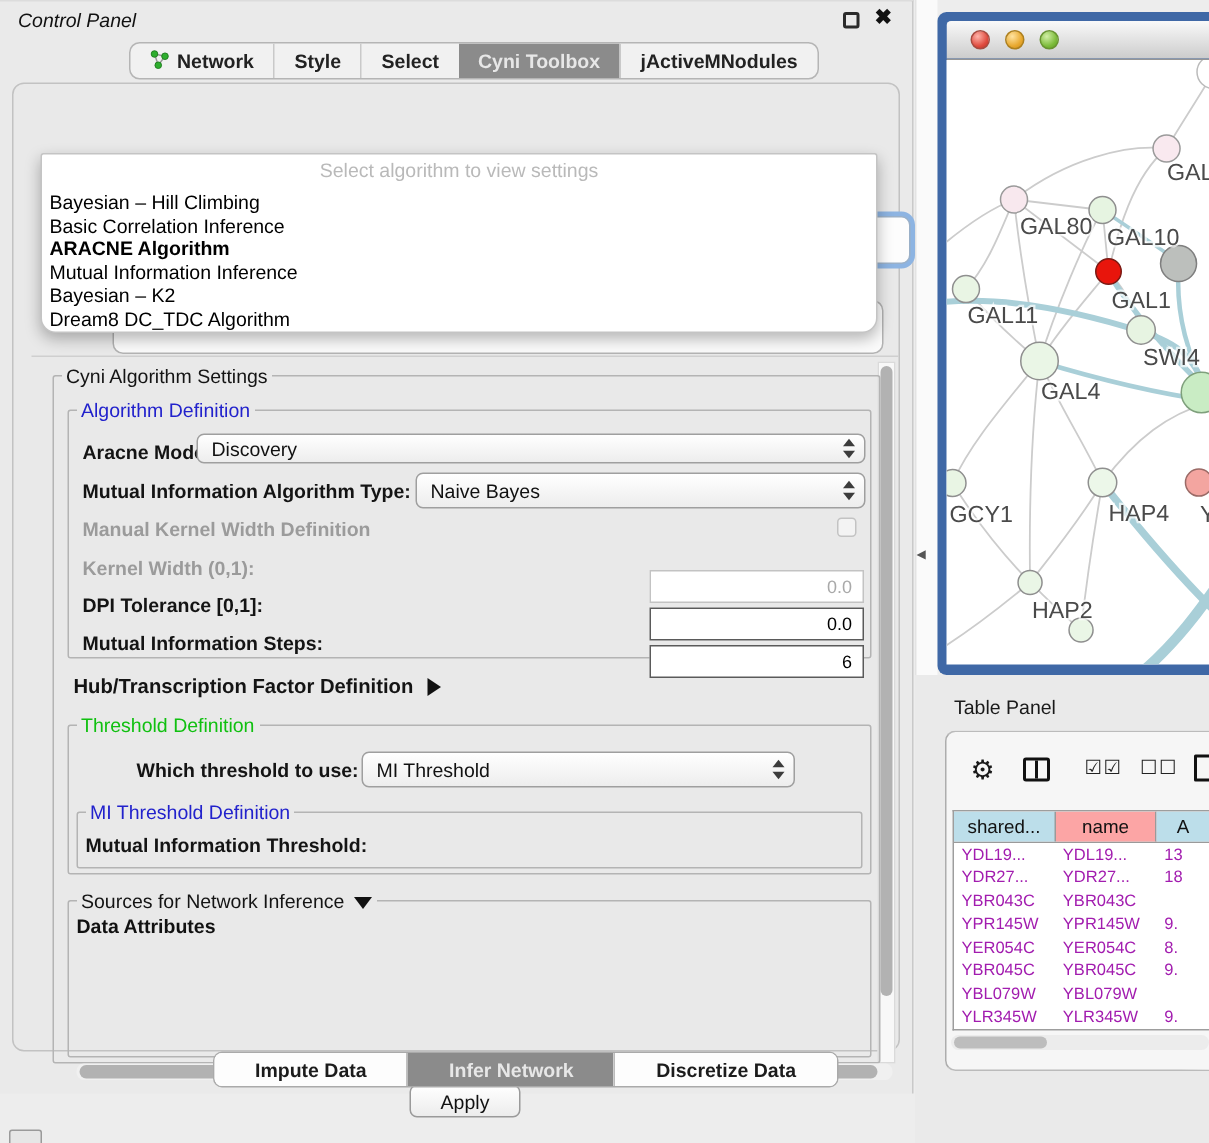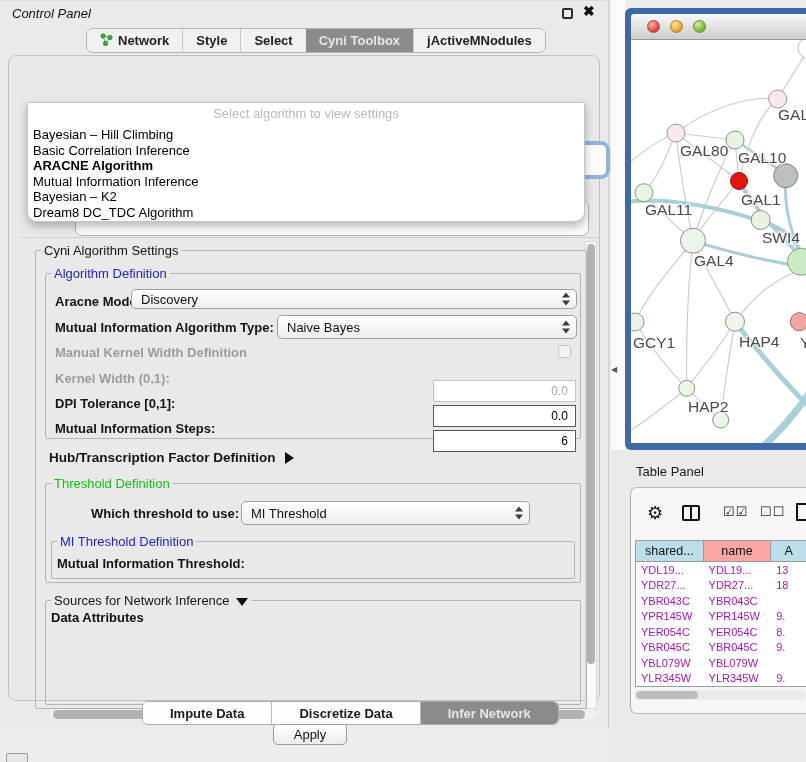--- a/index.html
+++ b/index.html
@@ -244,22 +244,22 @@
 
       <div class="hscroll">
           <div class="hthumb"></div>
         </div>
 
       <div class="apply">Apply</div>
     </div>
 
     <div class="btabs" id="btabs">
         <div class="btab">Impute Data</div>
+        <div class="btab active">Infer Network</div>
         <div class="btab">Discretize Data</div>
-        <div class="btab active">Infer Network</div>
       </div>
   </div>
 
   <div class="divider"></div>
   <div class="collapse-arrow">◀</div>
 
   <div class="netwin">
     <div class="net-titlebar">
       <div class="tl r"></div>
       <div class="tl y"></div>

